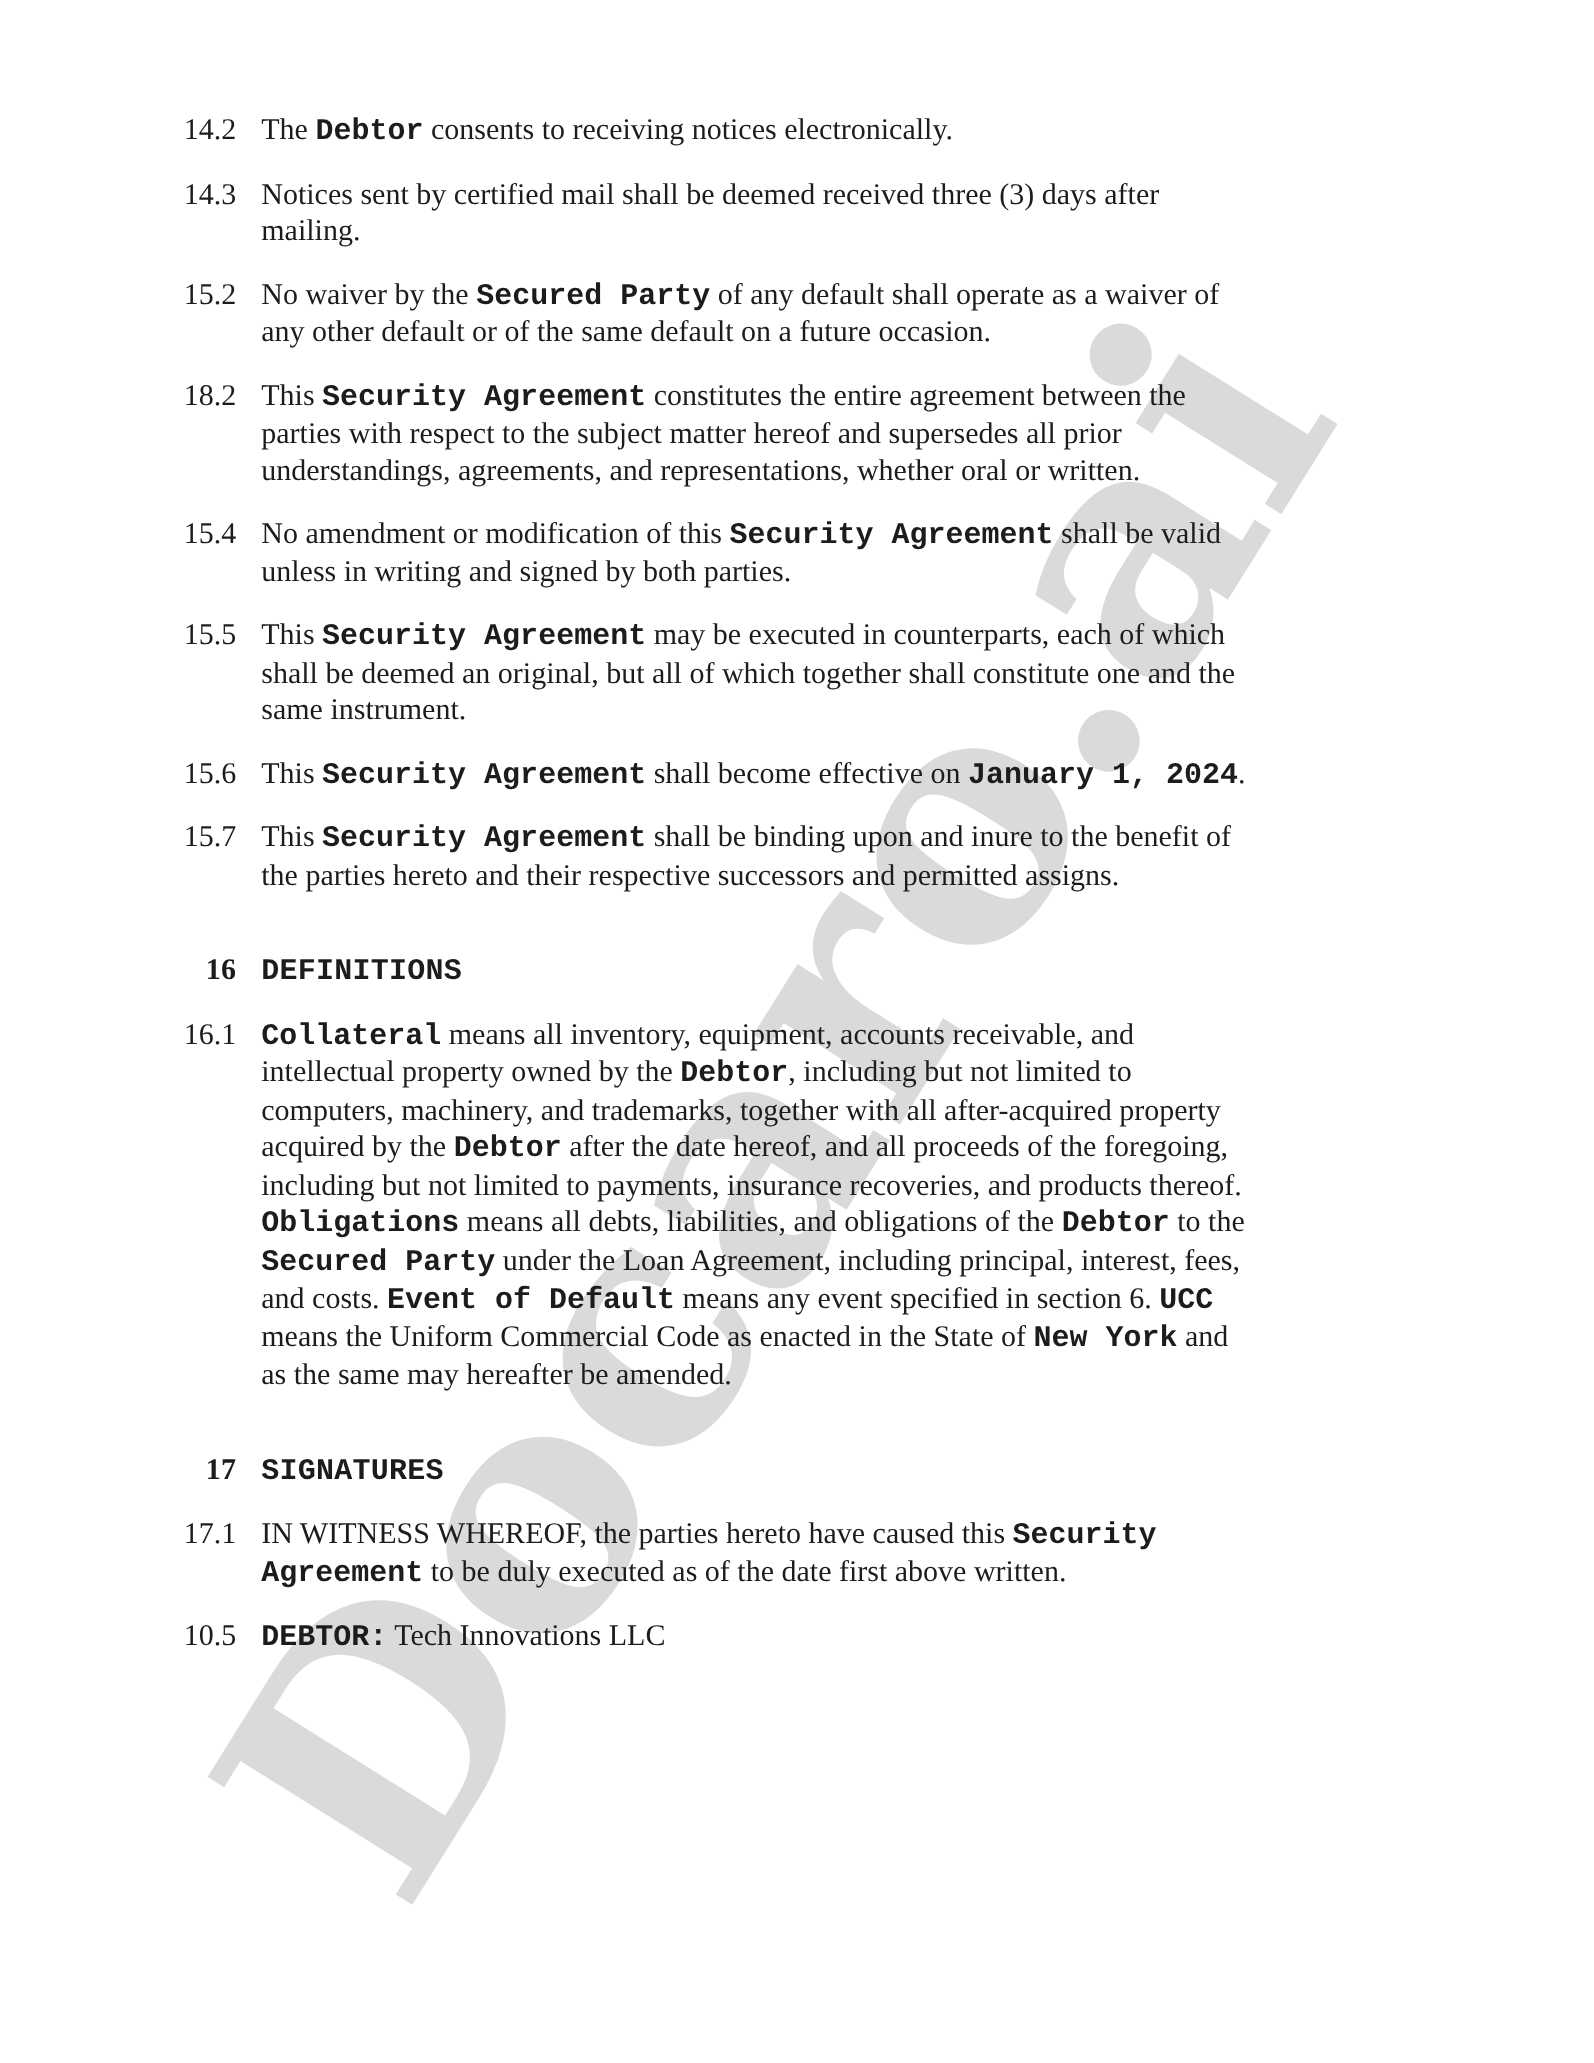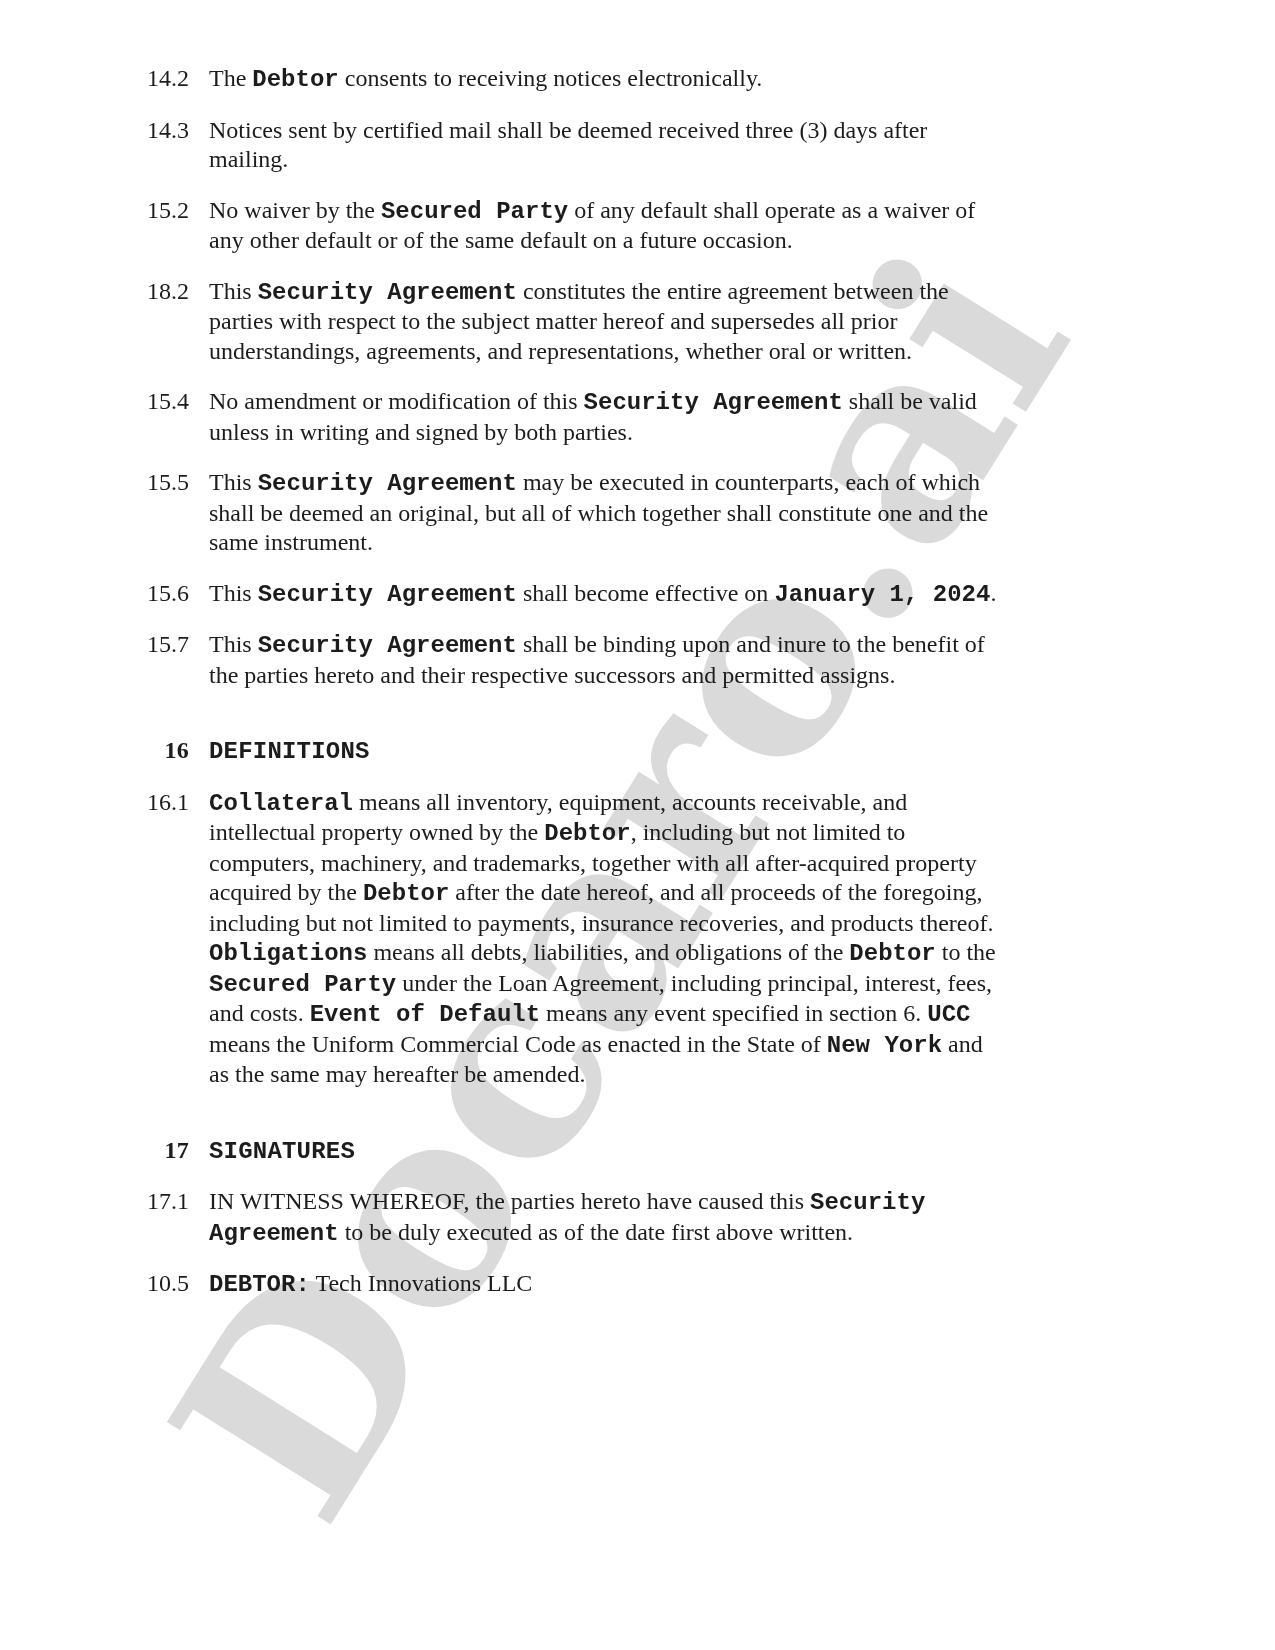--- a/index.html
+++ b/index.html
@@ -35,21 +35,21 @@
     white-space: nowrap;
     z-index: 0;
     user-select: none;
   }
   .content {
     position: absolute;
     left: 0;
     top: 0;
     width: 1160px;
     box-sizing: border-box;
-    padding: 64px 160px 0 145px;
+    padding: 90px 160px 0 145px;
     z-index: 1;
   }
   .row {
     display: flex;
     align-items: flex-start;
     font-size: 24px;
     line-height: 29.5px;
     margin: 0 0 21px 0;
   }
   .row .num {

